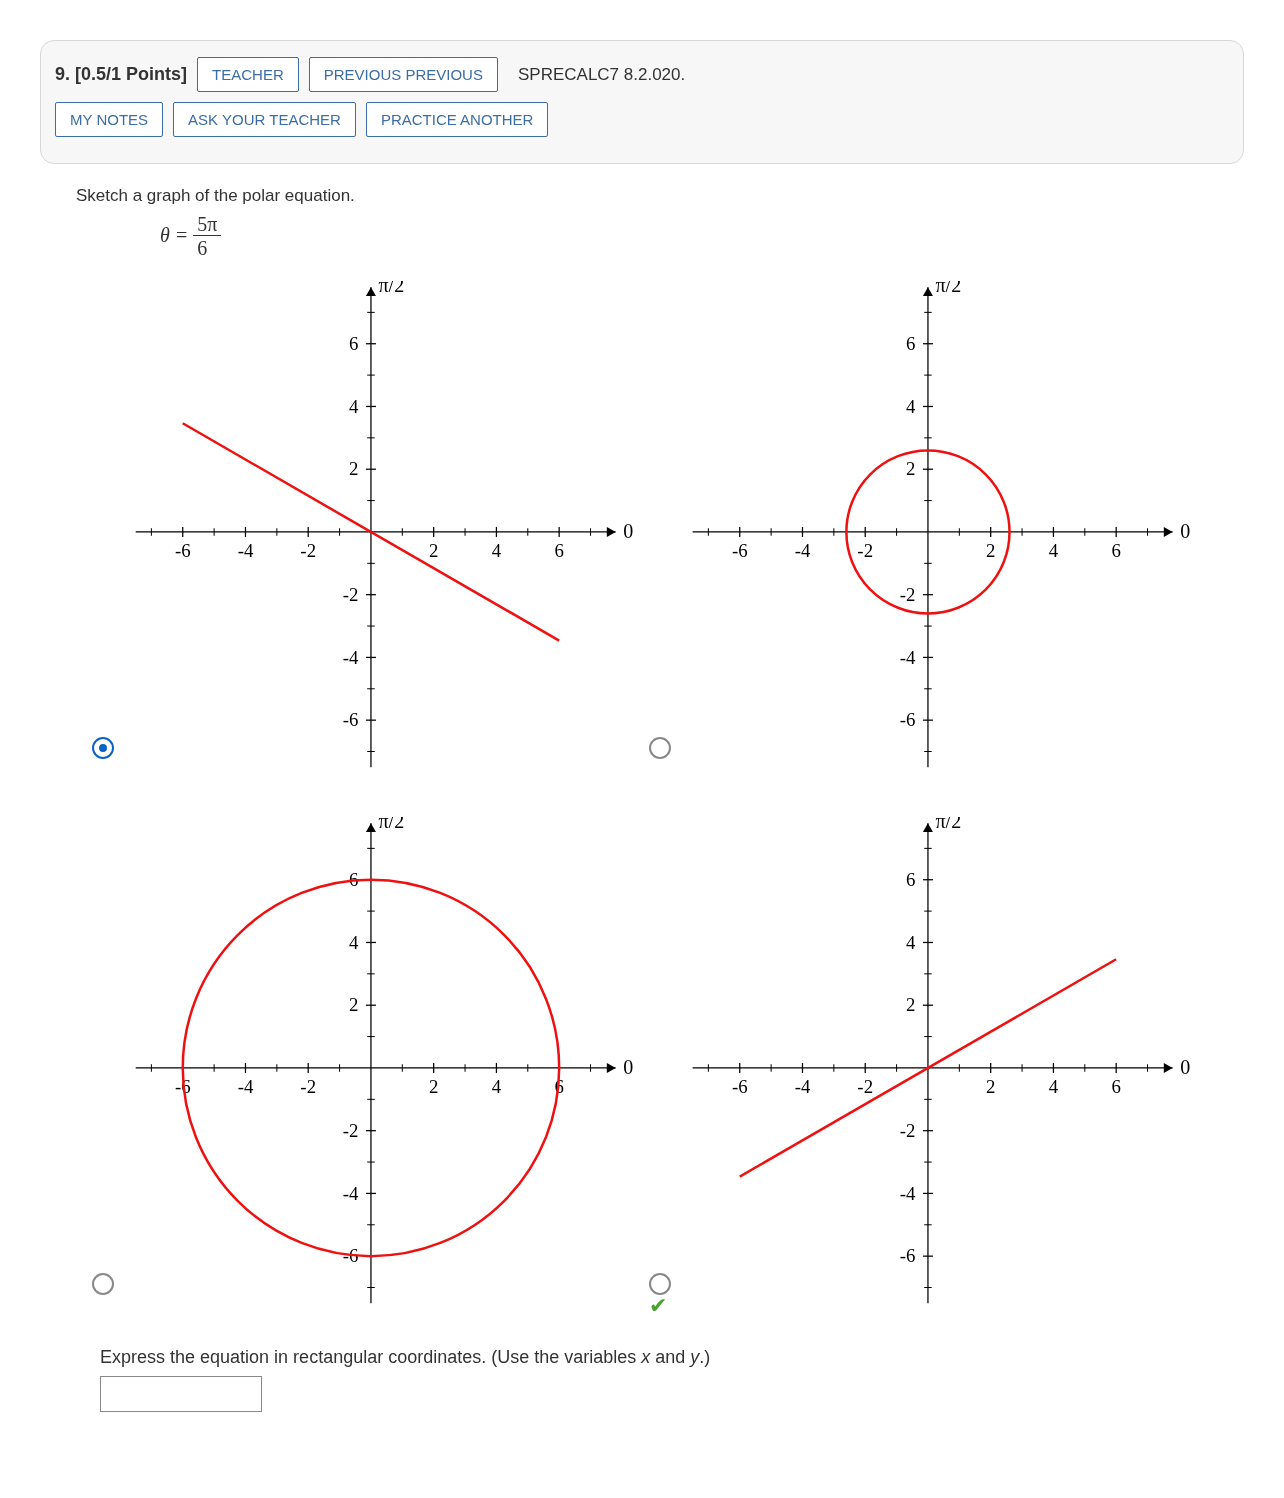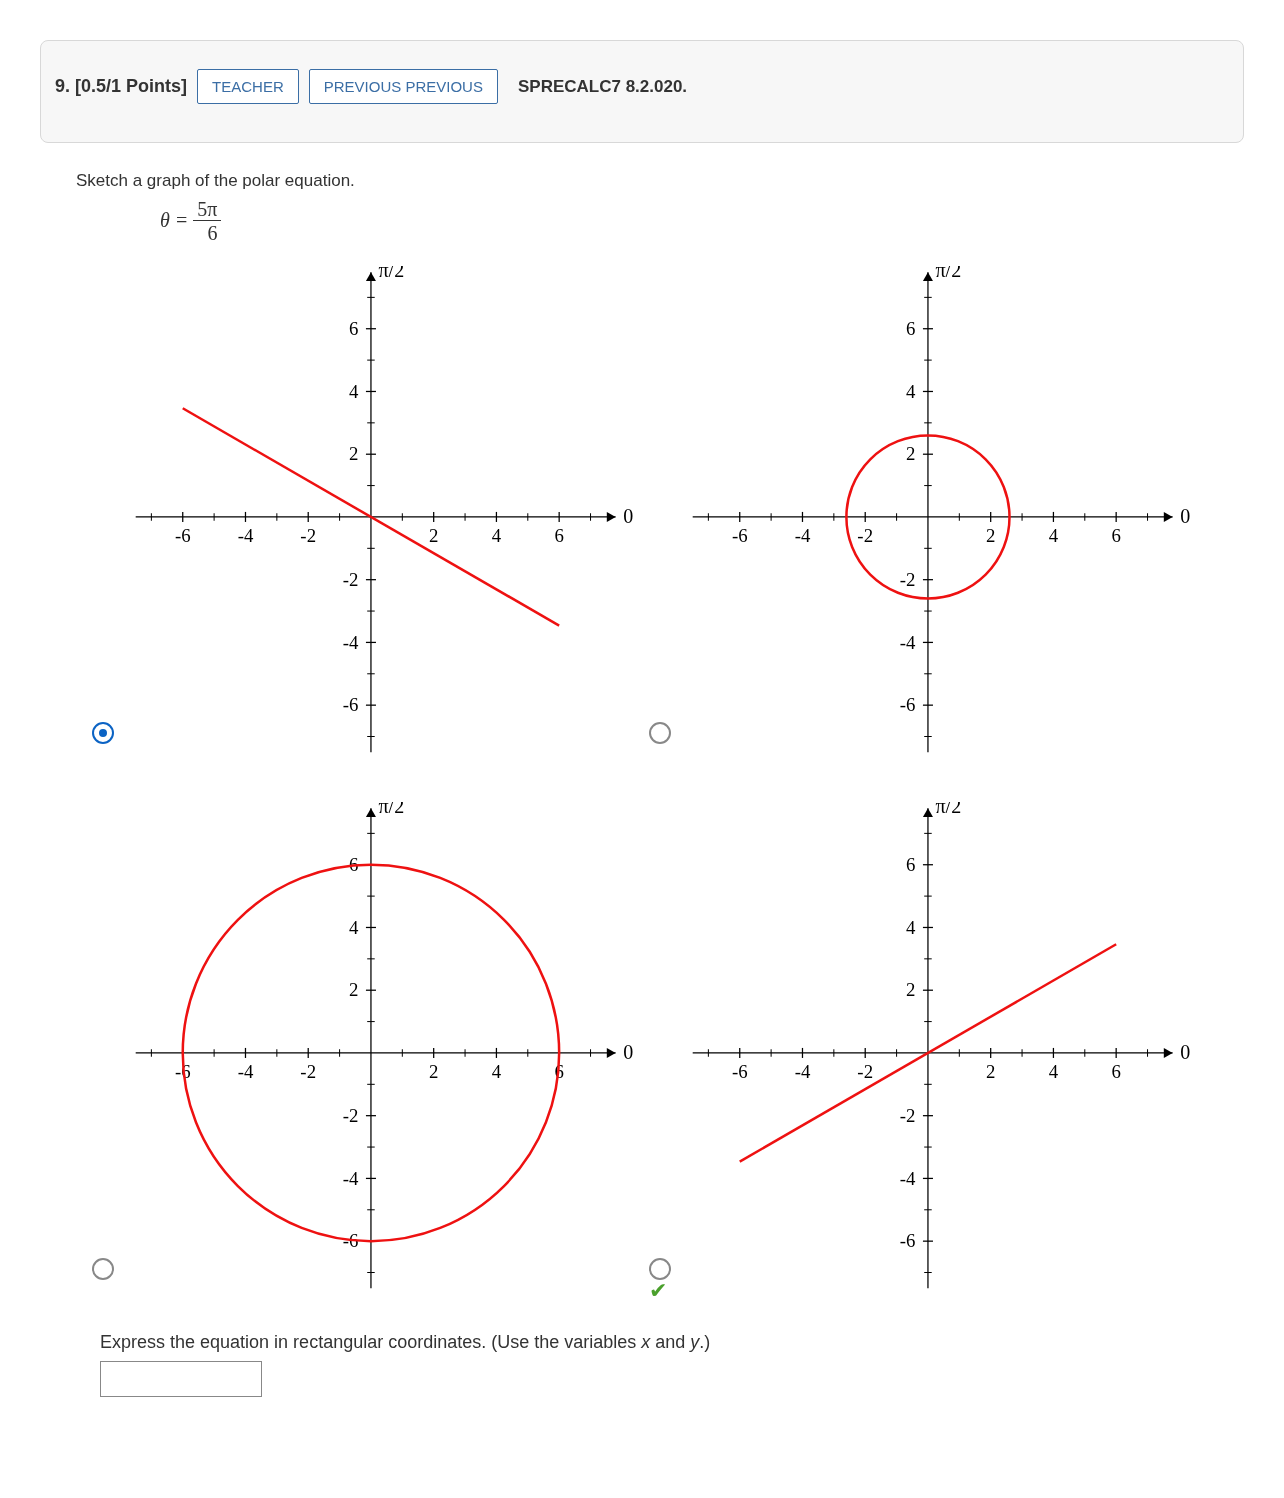--- a/index.html
+++ b/index.html
@@ -1,24 +1,24 @@
 <!DOCTYPE html>
 <html><head>
 <meta charset="utf-8">
 <style>
   html,body{margin:0;padding:0;font-family:Arial,Helvetica,sans-serif;background:#fff;color:#333}
   body{padding:40px}
-  .card{border:1px solid #d8d8d8;border-radius:8px;background:#f7f7f7;padding:28px 14px;margin-bottom:28px}
+  .card{border:1px solid #d8d8d8;border-radius:14px;background:#f7f7f7;padding:16px 14px;margin-bottom:22px}
   .row{display:flex;flex-wrap:wrap;align-items:center;gap:10px;margin-bottom:10px}
   .qnum{font-weight:bold;font-size:18px}
   .btn{display:inline-block;border:1px solid #3b6ea5;background:#fff;color:#3b6ea5;padding:8px 14px;font-size:15px;border-radius:2px;cursor:pointer}
-  .ref{font-weight:bold;font-size:17px;margin-left:10px}
+  .ref{font-weight:normal;font-size:17px;margin-left:10px}
   .prompt{font-size:17px;margin:10px 0 8px 36px}
   .eq{margin-left:120px;font-family:'Times New Roman',serif;font-size:20px;font-style:italic}
-  .eq .frac{display:inline-block;text-align:right;vertical-align:middle;font-style:normal;position:relative;top:-1px}
+  .eq .frac{display:inline-block;text-align:left;vertical-align:middle;font-style:normal;position:relative;top:-1px}
   .eq .frac .num{display:block;border-bottom:1px solid #333;padding:0 4px;line-height:1.1}
   .eq .frac .den{display:block;padding:0 4px;line-height:1.2}
   .choices{display:grid;grid-template-columns:1fr 1fr;gap:30px 30px;margin:20px 40px 20px 80px}
   .choice{position:relative}
   .radio{position:absolute;left:-28px;bottom:28px;width:18px;height:18px;border-radius:50%;border:2px solid #888;background:#fff;display:flex;align-items:center;justify-content:center}
   .radio.sel{border-color:#0b63c4}
   .radio.sel::after{content:"";width:8px;height:8px;border-radius:50%;background:#0b63c4}
   .check{position:absolute;left:-28px;bottom:4px;font-size:22px;color:#4aa02c}
   .plot{width:100%}
   .axlbl{font-family:'Times New Roman',serif;font-size:16px}
@@ -30,20 +30,25 @@
 </head>
 <body>
 
 <div class="card">
   <div class="row">
     <span class="qnum"><span>9.</span> <span>[0.5/1 Points]</span></span>
     <span class="btn">TEACHER</span>
     <span class="btn">PREVIOUS PREVIOUS</span>
     <span class="ref">SPRECALC7 8.2.020.</span>
   </div>
+  <div class="row">
+    <span class="btn">MY NOTES</span>
+    <span class="btn">ASK YOUR TEACHER</span>
+    <span class="btn">PRACTICE ANOTHER</span>
+  </div>
 </div>
 
 <div class="prompt">Sketch a graph of the polar equation.</div>
 <div class="eq">
   <span>θ =</span>
   <span class="frac"><span class="num">5π</span><span class="den">6</span></span>
 </div>
 
 <div class="choices" id="choices">
     <div class="choice">

